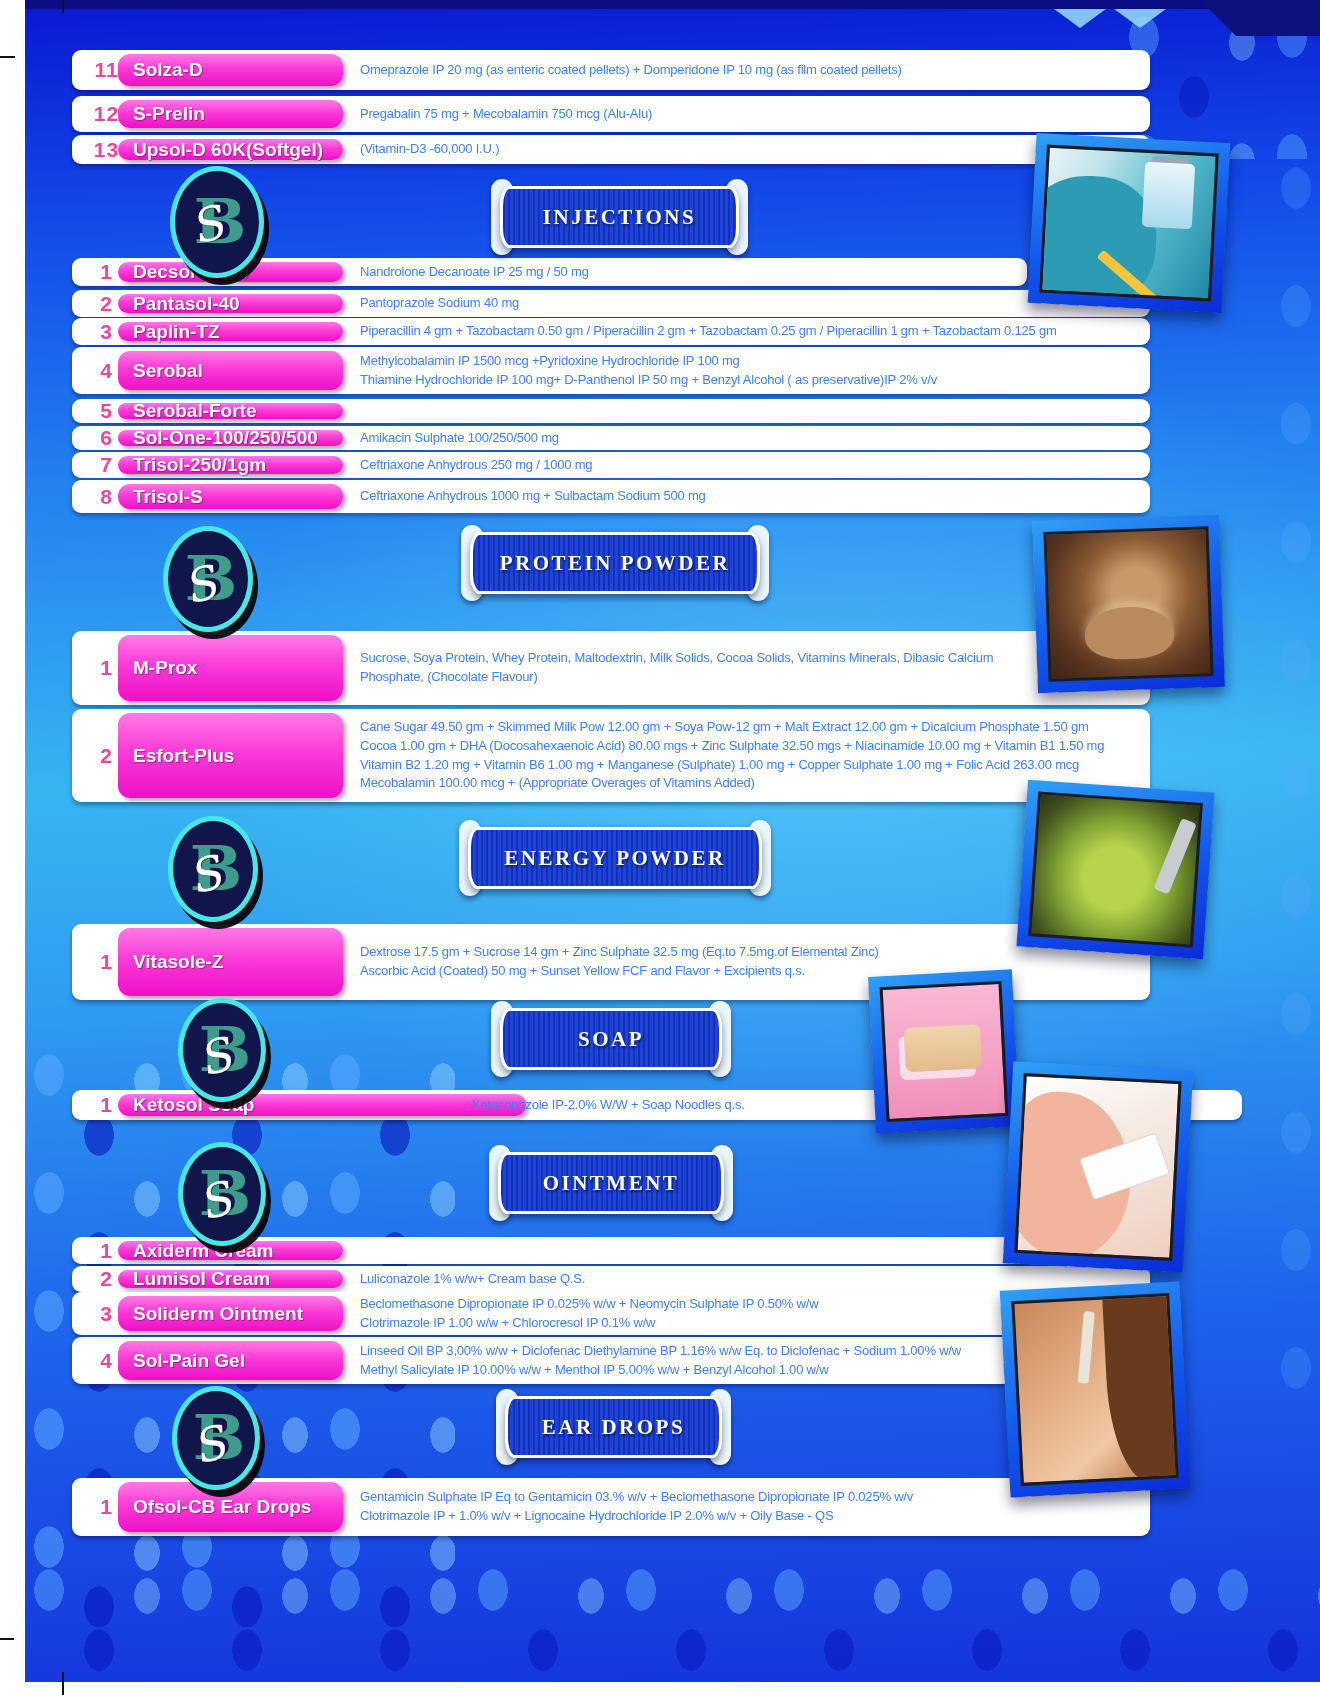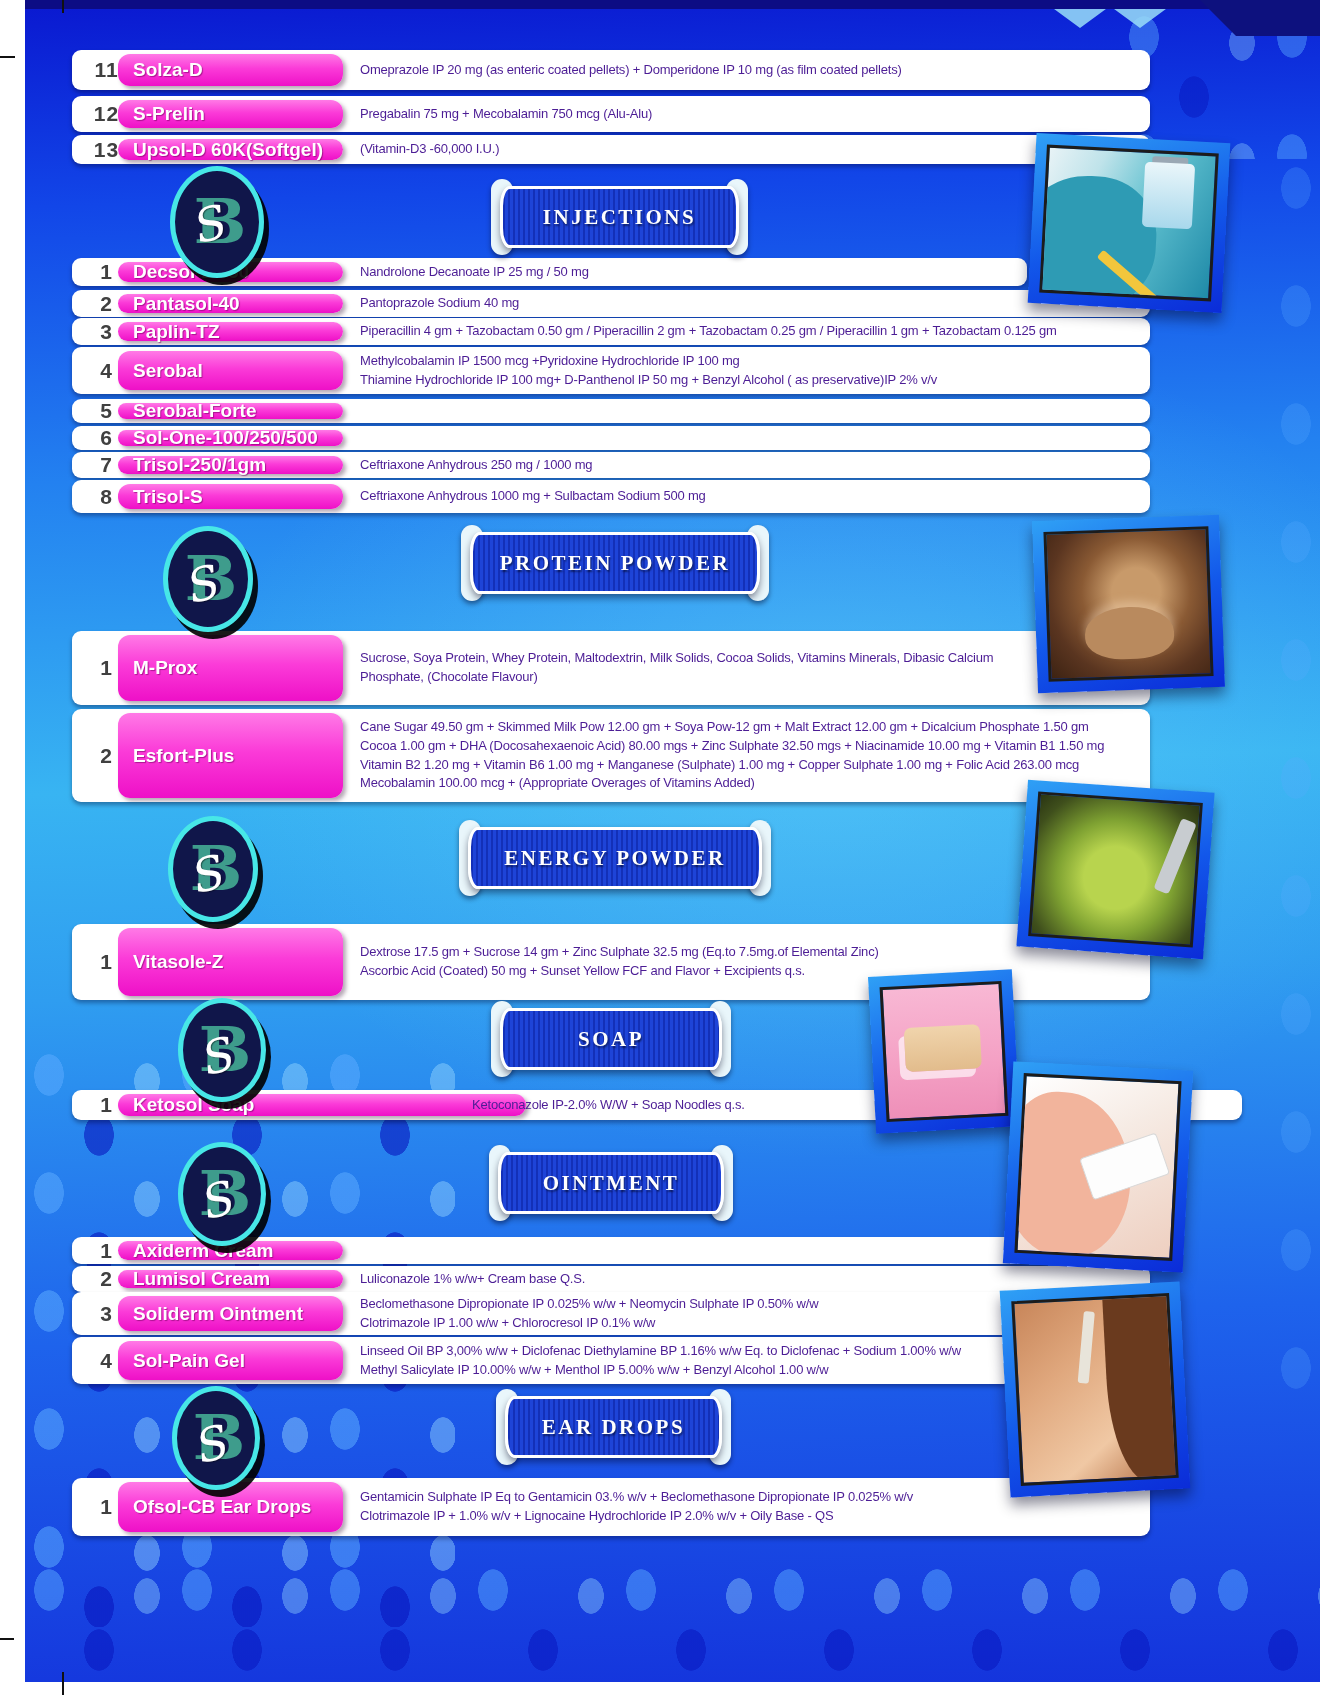--- a/index.html
+++ b/index.html
@@ -28,27 +28,27 @@
   .dots-tr{right:0;top:9px;width:200px;height:150px;opacity:.8;}
   .dots-right{right:0;top:160px;width:48px;height:1250px;opacity:.45;}
 
   
   .crop{position:absolute;background:#111;z-index:9;}
 
   
   .row{position:absolute;left:47px;width:1078px;background:#fff;border-radius:9px;z-index:4;
     box-shadow:0 3px 4px rgba(0,0,40,.35);}
   .num{position:absolute;left:0;top:0;bottom:0;width:69px;display:flex;align-items:center;justify-content:center;
-    font-weight:bold;font-size:21px;color:#404040;letter-spacing:1px;text-align:center;}
+    font-weight:bold;font-size:21px;color:#ec4899;letter-spacing:1px;text-align:center;}
   .pill{position:absolute;left:46px;top:4px;bottom:4px;width:225px;border-radius:12px;
     background:linear-gradient(180deg,#ff7ae6 0%,#fb3bd8 45%,#ee10c7 100%);
     box-shadow:3px 3px 4px rgba(40,0,40,.35);display:flex;align-items:center;padding-left:15px;box-sizing:border-box;}
   .pname{color:#fff;font-weight:bold;font-size:19px;text-shadow:1px 1px 1px rgba(110,0,90,.55);white-space:nowrap;}
   .desc{position:absolute;left:288px;right:8px;top:0;bottom:0;display:flex;flex-direction:column;justify-content:center;
-    font-size:13px;line-height:1.45;color:#4c1d95;white-space:pre-line;letter-spacing:-.2px;}
+    font-size:13px;line-height:1.45;color:#3b82f6;white-space:pre-line;letter-spacing:-.2px;}
 
   
   .banner{position:absolute;height:62px;z-index:5;}
   .curl{position:absolute;top:-7px;bottom:-7px;width:22px;background:#e9f6fb;border-radius:11px;
     box-shadow:0 3px 5px rgba(0,0,30,.45);}
   .curl.l{left:-9px;} .curl.r{right:-9px;}
   .banner-body{position:absolute;inset:0;border:3px solid #fff;border-radius:10px/20px;
     background:repeating-linear-gradient(90deg,#1330b8 0 2px,#1e44d8 2px 5px);
     box-shadow:0 4px 7px rgba(0,0,30,.45);display:flex;align-items:center;justify-content:center;}
   .banner-title{font-family:"Liberation Serif",serif;font-weight:bold;font-size:21px;color:#fff;
@@ -274,20 +274,21 @@
     <div class="num">5</div>
     <div class="pill">
         <span class="pname">Serobal-Forte</span>
       </div>
   </div>
   <div class="row" style="top:426px;height:24px;">
     <div class="num">6</div>
     <div class="pill">
         <span class="pname">Sol-One-100/250/500</span>
       </div>
+    <div class="desc">Amikacin Sulphate 100/250/500 mg</div>
   </div>
   <div class="row" style="top:452px;height:26px;">
     <div class="num">7</div>
     <div class="pill">
         <span class="pname">Trisol-250/1gm</span>
       </div>
     <div class="desc">Ceftriaxone Anhydrous 250 mg / 1000 mg</div>
   </div>
   <div class="row" style="top:480px;height:33px;">
     <div class="num">8</div>

